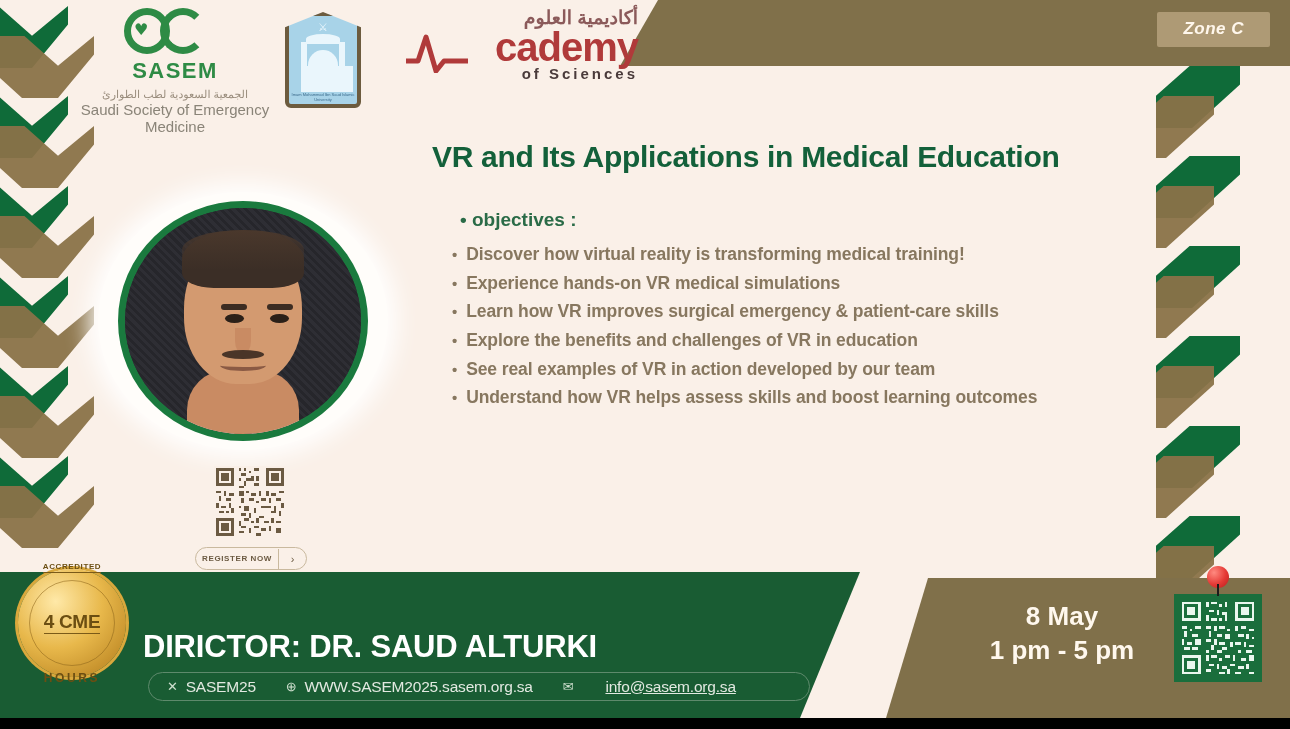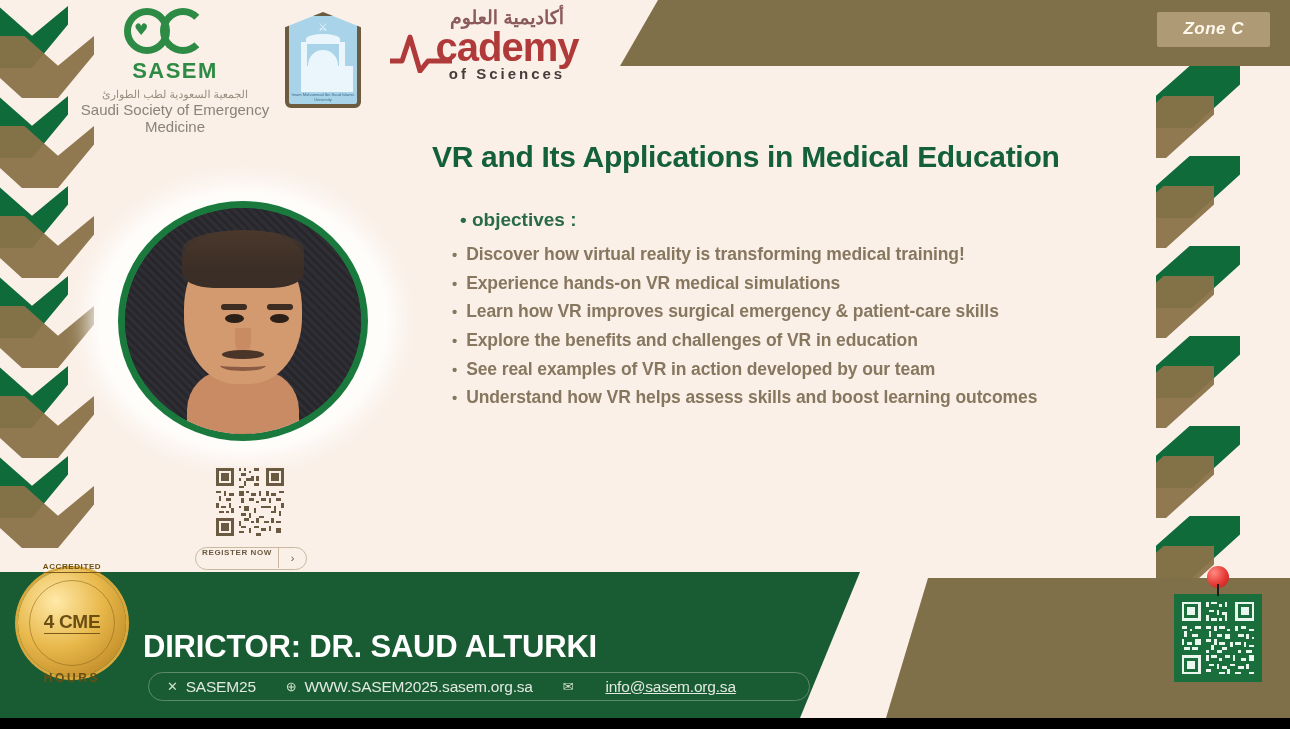--- a/index.html
+++ b/index.html
@@ -78,21 +78,21 @@
   #uni-min1 { position:absolute; left:12px; top:26px; width:6px; height:34px; background:#EAF6FC; }
   #uni-min2 { position:absolute; right:12px; top:26px; width:6px; height:34px; background:#EAF6FC; }
   #uni-book { position:absolute; left:50%; top:18px; transform:translateX(-50%);
     width:34px; height:10px; background:#EAF6FC; border-radius:50% 50% 0 0; }
   #uni-sword { position:absolute; left:50%; top:5px; transform:translateX(-50%);
     font-size:11px; color:#EAF6FC; }
   #uni-text { position:absolute; bottom:2px; left:0; right:0; text-align:center;
     font-size:4px; color:#3C6C8C; line-height:1.3; }
 
   
-  #academy-logo { position:absolute; left:392px; top:6px; width:230px; text-align:center; }
+  #academy-logo { position:absolute; left:408px; top:6px; width:230px; text-align:right; }
   #academy-ar { font-size:19px; color:#8B5A5A; direction:rtl; font-weight:bold; letter-spacing:.5px;
     margin-bottom:-2px; }
   #academy-main { position:relative; font-size:40px; font-weight:bold; color:#B03A3A;
     letter-spacing:-1px; line-height:1; }
   #academy-ecg { position:absolute; left:-2px; top:6px; width:62px; height:40px; }
   #academy-sub { font-size:15px; color:#4A3B3B; letter-spacing:3px; font-weight:600; margin-top:-2px; }
 
   
   #headline {
     position:absolute; left:432px; top:140px; width:740px;
@@ -155,21 +155,21 @@
   .p-stache { position:absolute; left:50%; top:142px; transform:translateX(-50%);
     width:42px; height:9px; background:#4A3528; border-radius:50%; }
 
   
   #reg-block { position:absolute; left:195px; top:466px; width:110px; }
   .qr { display:block; }
   #reg-qr { width:72px; height:72px; margin:0 auto; }
   #reg-btn {
     margin-top:9px; width:112px; height:23px;
     border:1.5px solid #C9B99E; border-radius:12px;
-    background:#FAF0E8; display:flex; align-items:flex-start;
+    background:#FAF0E8; display:flex; align-items:center;
   }
   #reg-btn-label {
     flex:1; text-align:center; font-size:8px; font-weight:bold;
     color:#6B5A42; letter-spacing:.6px;
   }
   #reg-btn-arrow {
     width:28px; text-align:center; font-size:11px; color:#6B5A42;
     border-left:1.5px solid #C9B99E; line-height:20px;
   }
 
@@ -501,20 +501,24 @@
     <div class="contact-item">
       <span class="ci">⊕</span>
       <span class="txt">WWW.SASEM2025.sasem.org.sa</span>
     </div>
     <div class="contact-item email">
       <span class="ci">✉</span>
       <span class="txt">info@sasem.org.sa</span>
     </div>
   </div>
 
+  <div id="date-block">
+    <div id="date-line1">8 May</div>
+    <div id="date-line2">1 pm - 5 pm</div>
+  </div>
 
   <div id="bottom-qr-wrap">
     <div id="pin"></div>
     <svg id="bottom-qr" class="qr" viewBox="0 0 29 29" shape-rendering="crispEdges">
       <rect width="29" height="29" fill="#1A6E3C"></rect>
       <g fill="#EAF7EE">
         <rect x="1" y="1" width="7" height="7"></rect>
           <rect x="2" y="2" width="5" height="5" fill="#1A6E3C"></rect>
           <rect x="3" y="3" width="3" height="3"></rect>
         <rect x="21" y="1" width="7" height="7"></rect>

